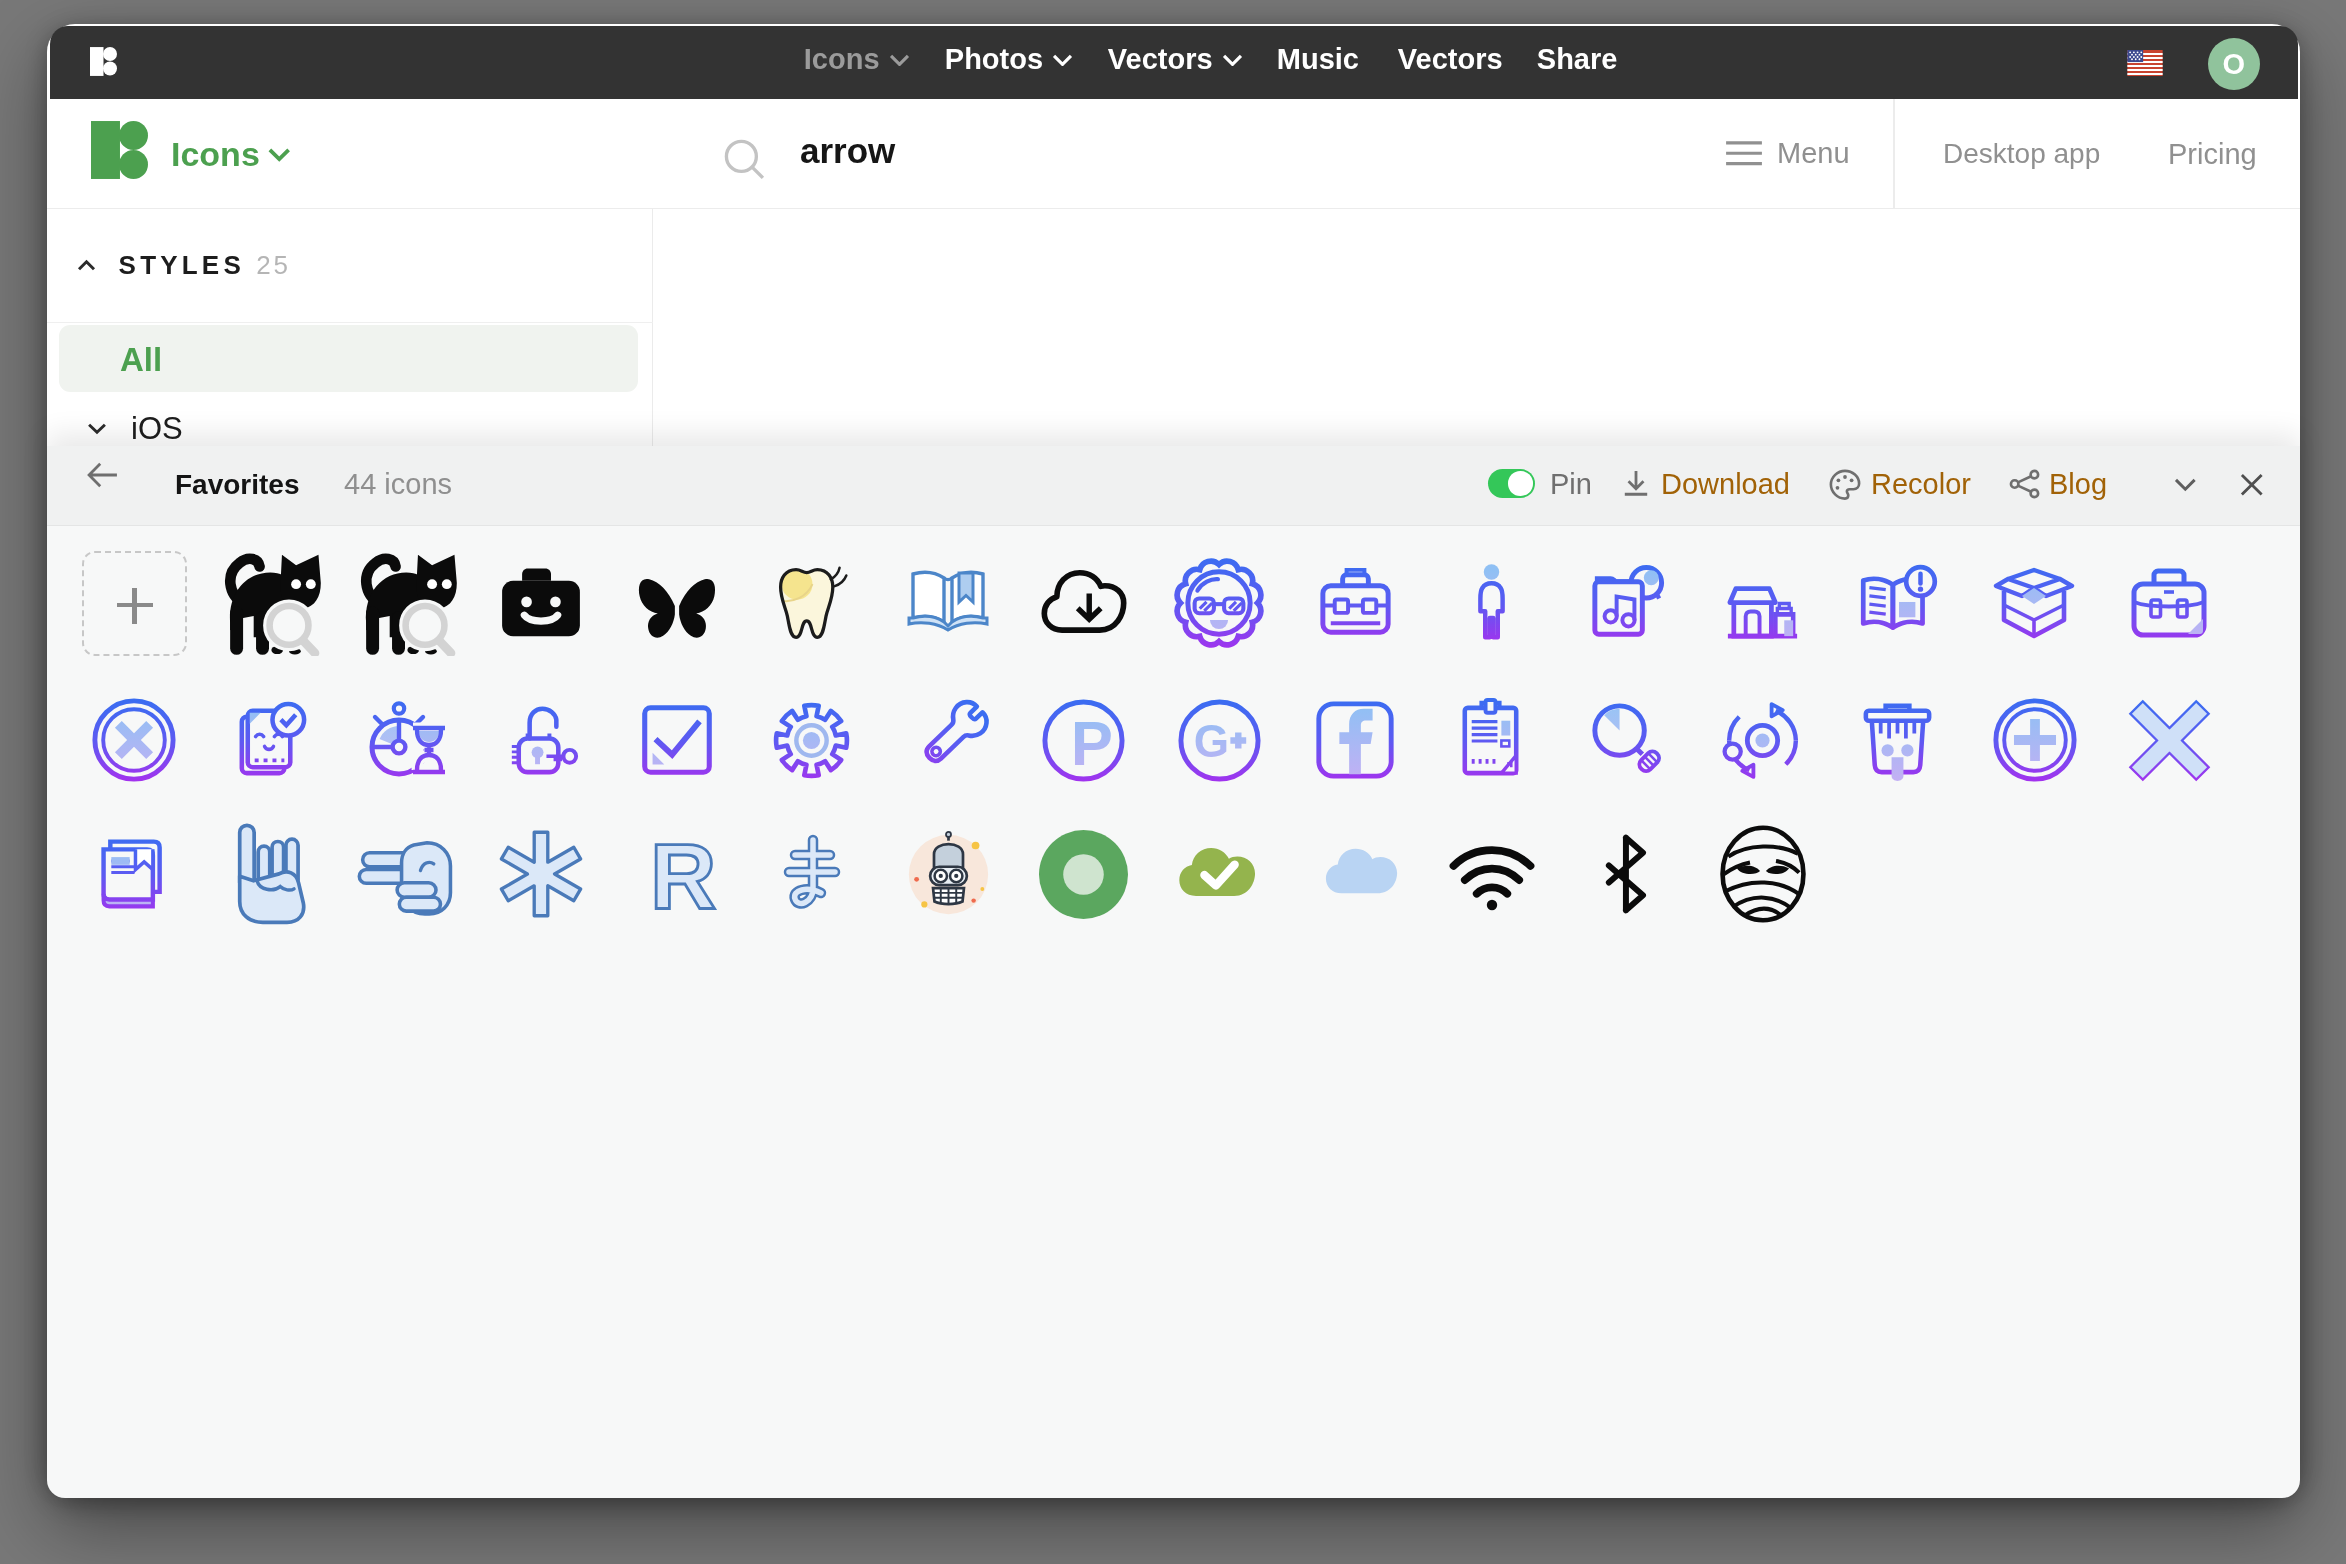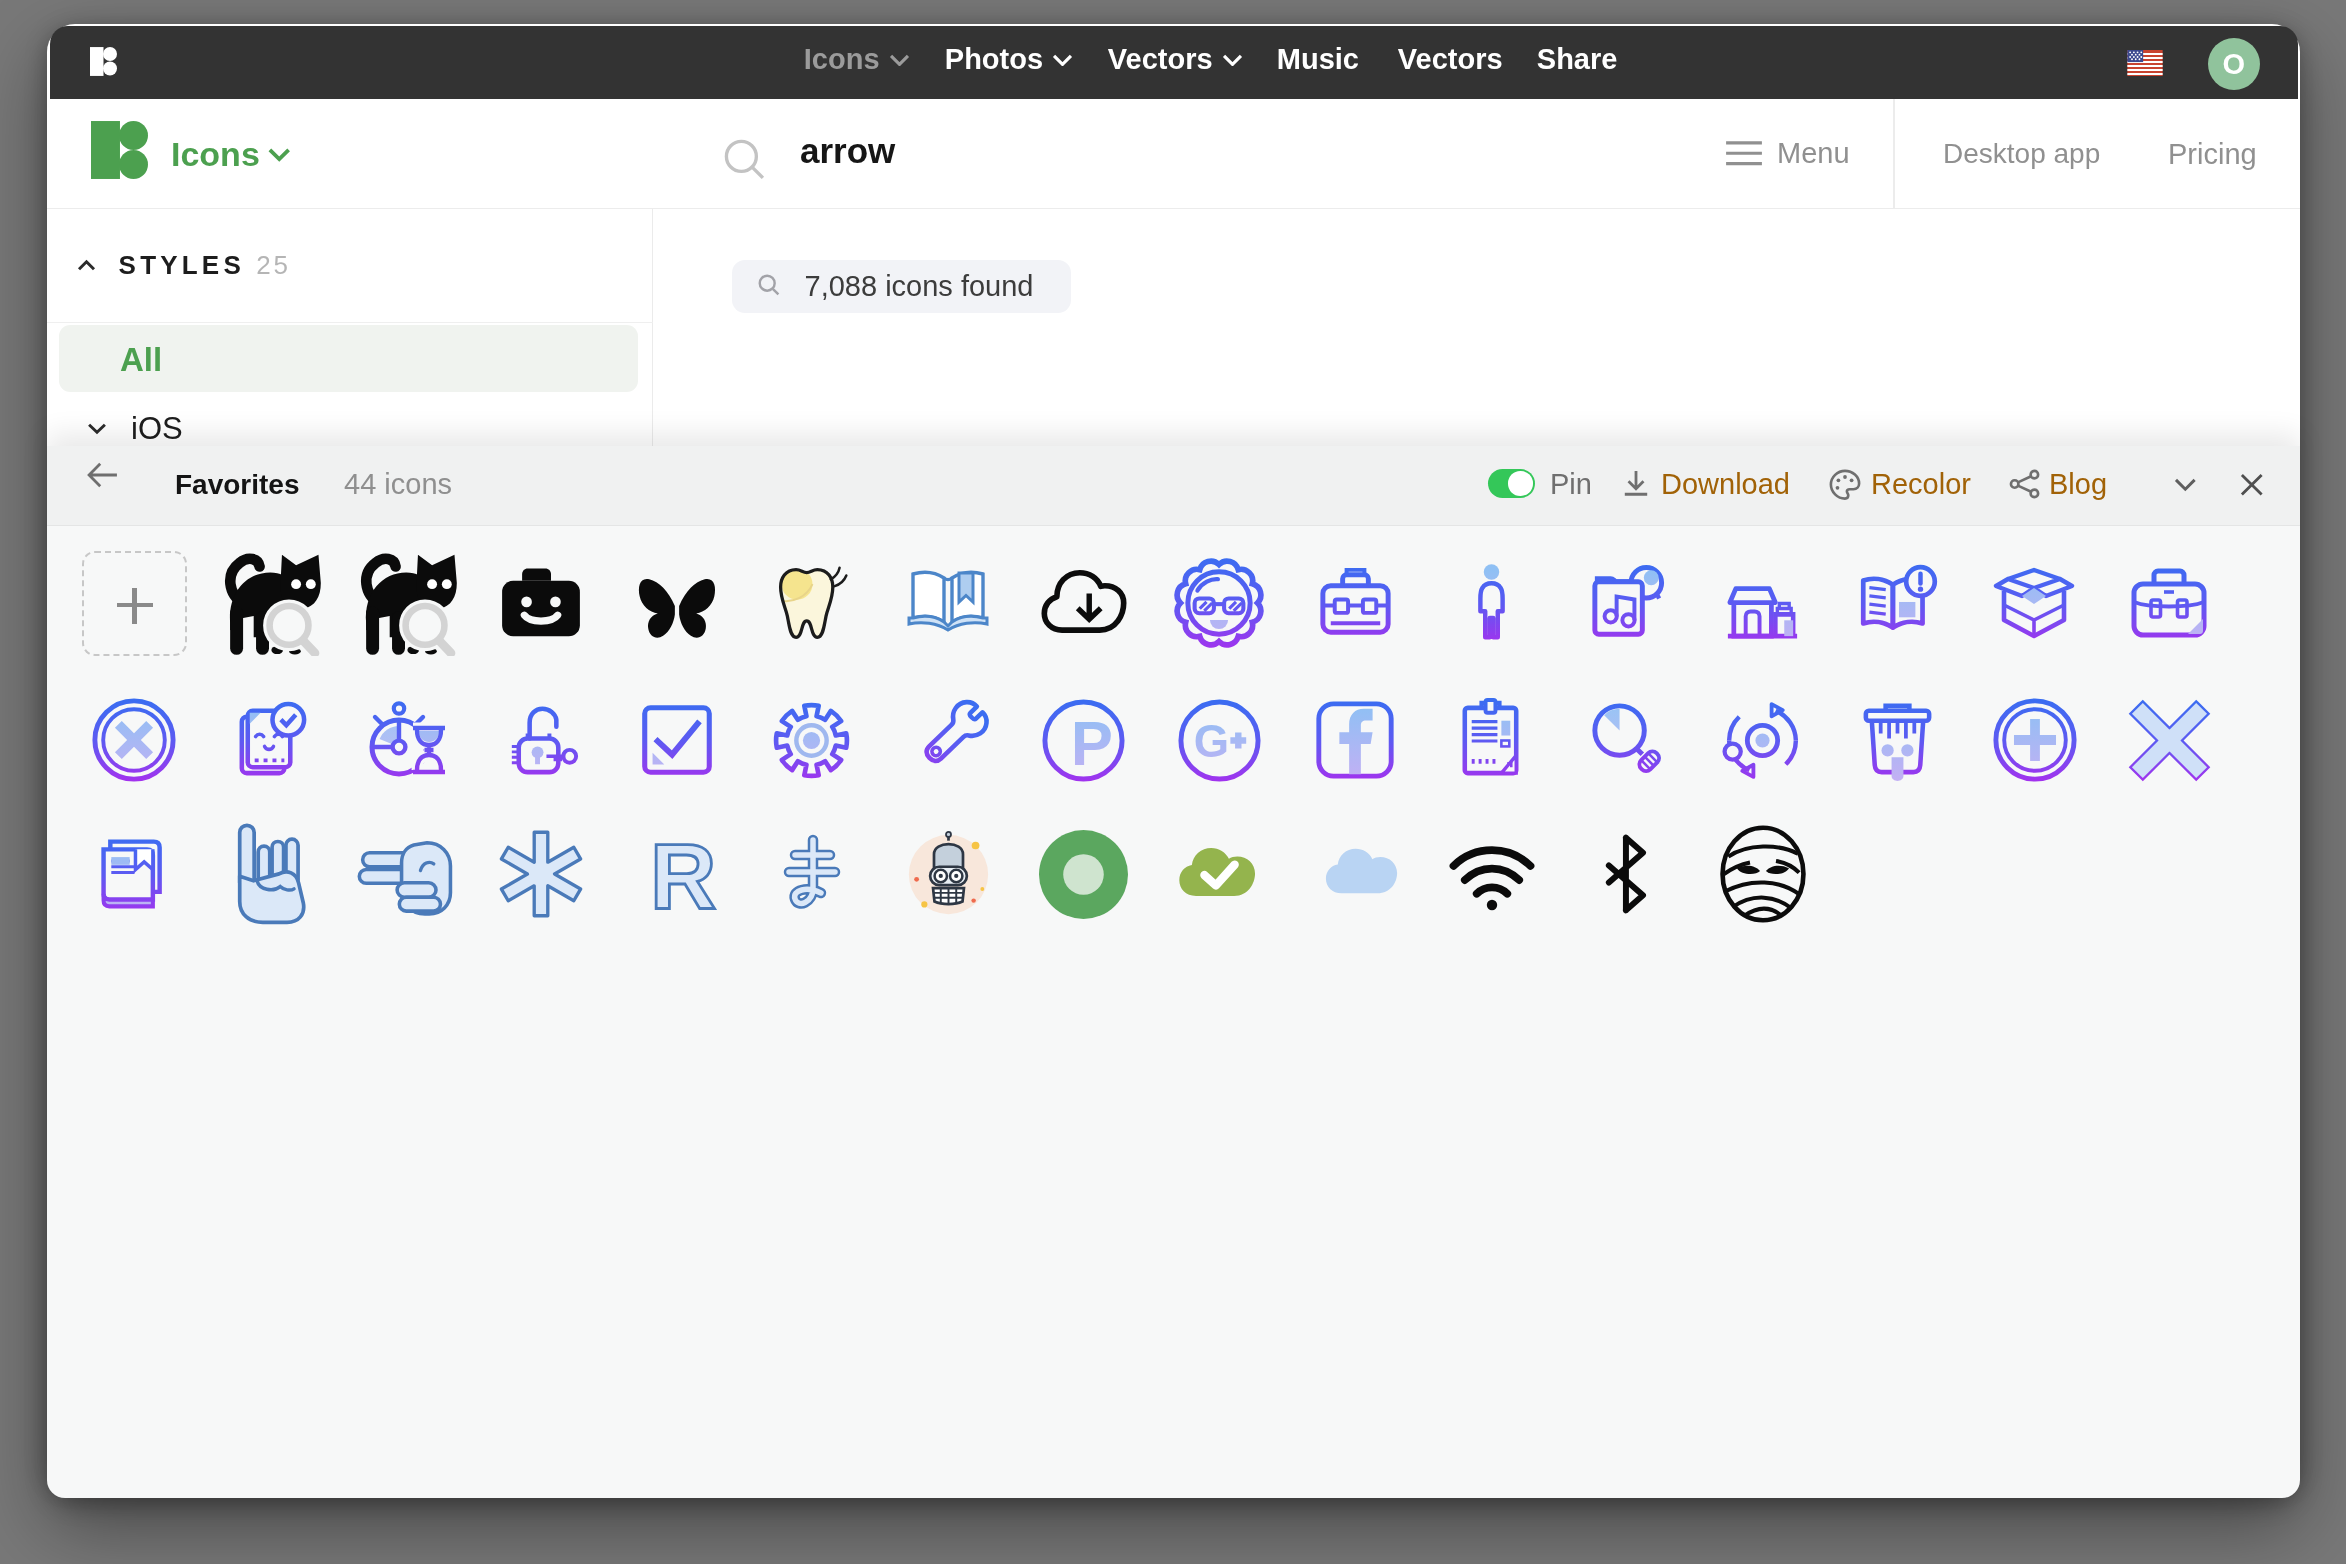--- a/index.html
+++ b/index.html
@@ -137,27 +137,20 @@
     </div>
 <div class="sdiv"></div>
 <div class="allrow"></div>
 <div class="alltxt">All</div>
 <div class="iosrow">
       <svg width="20" height="13" viewBox="0 0 21 14">
         <path d="M2,3 L10.5,11 L19,3" stroke="#2c2c2c" stroke-width="3.2" fill="none"></path>
       </svg>
       <span style="margin-left:24px">iOS</span>
     </div>
-<div class="chip">
-      <svg width="28" height="28" viewBox="0 0 30 30" style="margin-left:23.5px">
-        <circle cx="12" cy="12" r="8" stroke="#a2a2a8" stroke-width="2.6" fill="none"></circle>
-        <path d="M18,18 L24,24" stroke="#a2a2a8" stroke-width="2.6"></path>
-      </svg>
-      <span>7,088 icons found</span>
-    </div>
 <div class="panel">
 <div class="ptool">
 <svg class="back" width="32" height="26" viewBox="0 0 34 28">
           <path d="M14,2 L2,14 L14,26 M2,14 L32,14" stroke="#6f6f6f" stroke-width="3" fill="none"></path>
         </svg>
 <div class="favt">Favorites</div>
 <div class="cnt">44 icons</div>
 <div class="toggle">
           <div class="knob"></div>
         </div>

